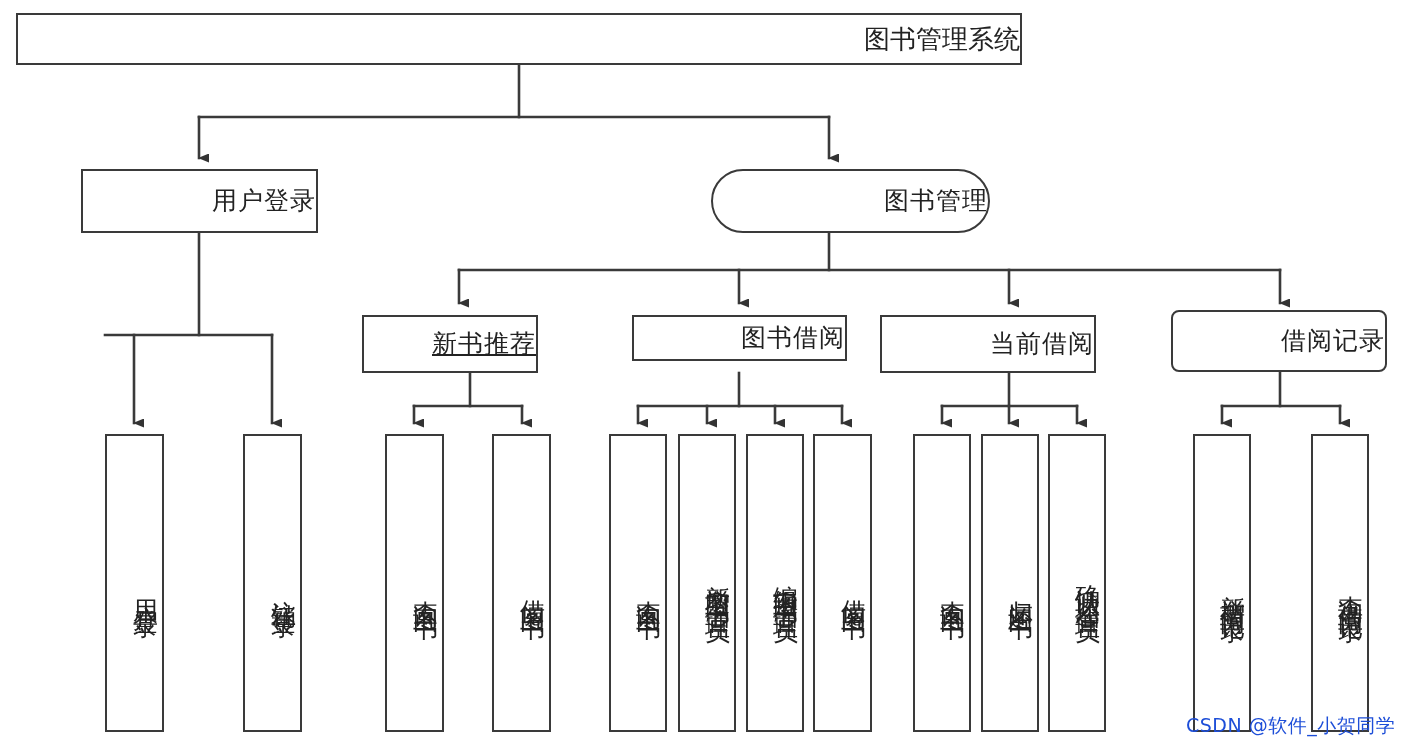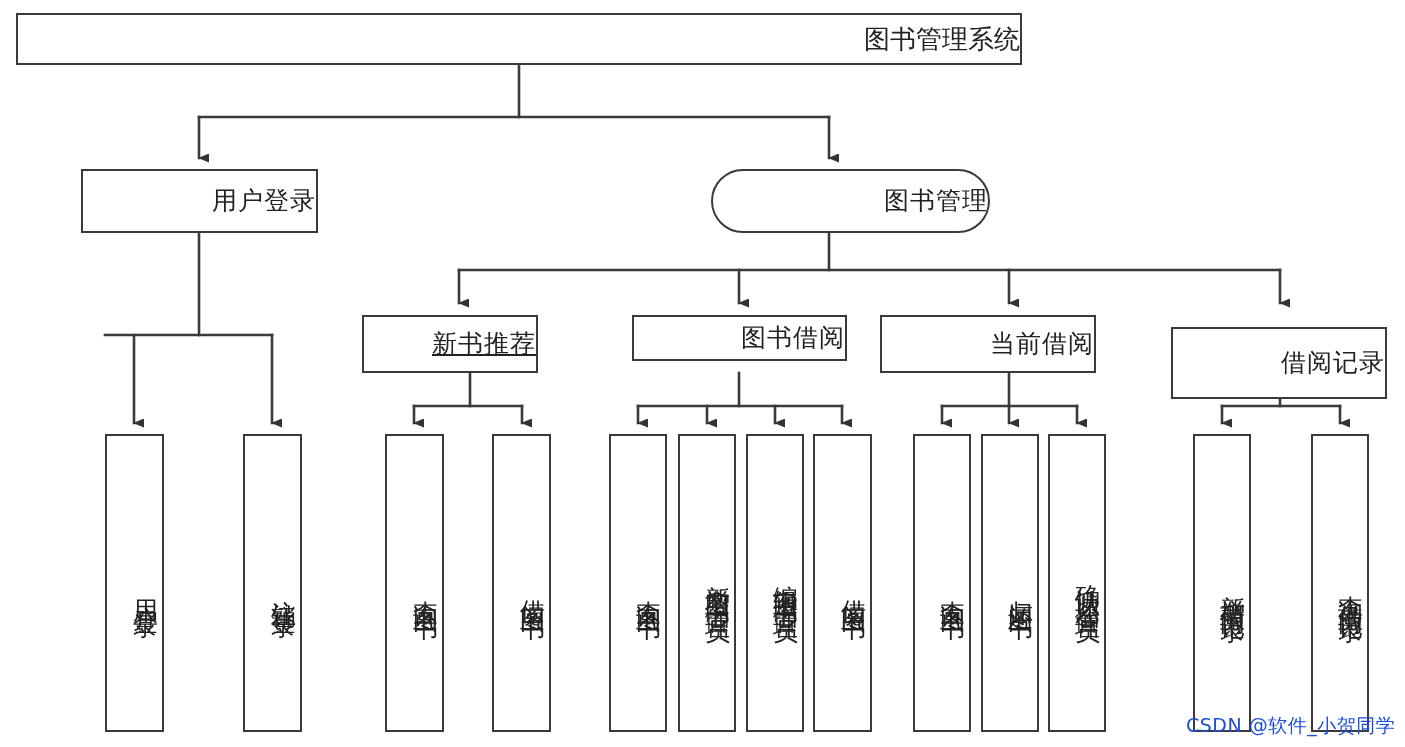--- a/index.html
+++ b/index.html
@@ -136,21 +136,21 @@
 
   <div class="node h" style="left:362px;top:315px;width:176px;height:58px;text-decoration:underline;">
     <span>新书推荐</span>
   </div>
   <div class="node h" style="left:632px;top:315px;width:215px;height:46px;">
     <span>图书借阅</span>
   </div>
   <div class="node h" style="left:880px;top:315px;width:216px;height:58px;">
     <span>当前借阅</span>
   </div>
-  <div class="node h" style="left:1171px;top:327px;width:216px;height:72px;">
+  <div class="node h" style="left:1171px;top:310px;width:216px;height:62px;border-radius:8px;">
     <span>借阅记录</span>
   </div>
 
   <div class="node v" style="left:105px;top:434px;width:59px;height:298px;">
     <span class="vtxt">用户登录</span>
   </div>
   <div class="node v" style="left:243px;top:434px;width:59px;height:298px;">
     <span class="vtxt">注销登录</span>
   </div>
 

